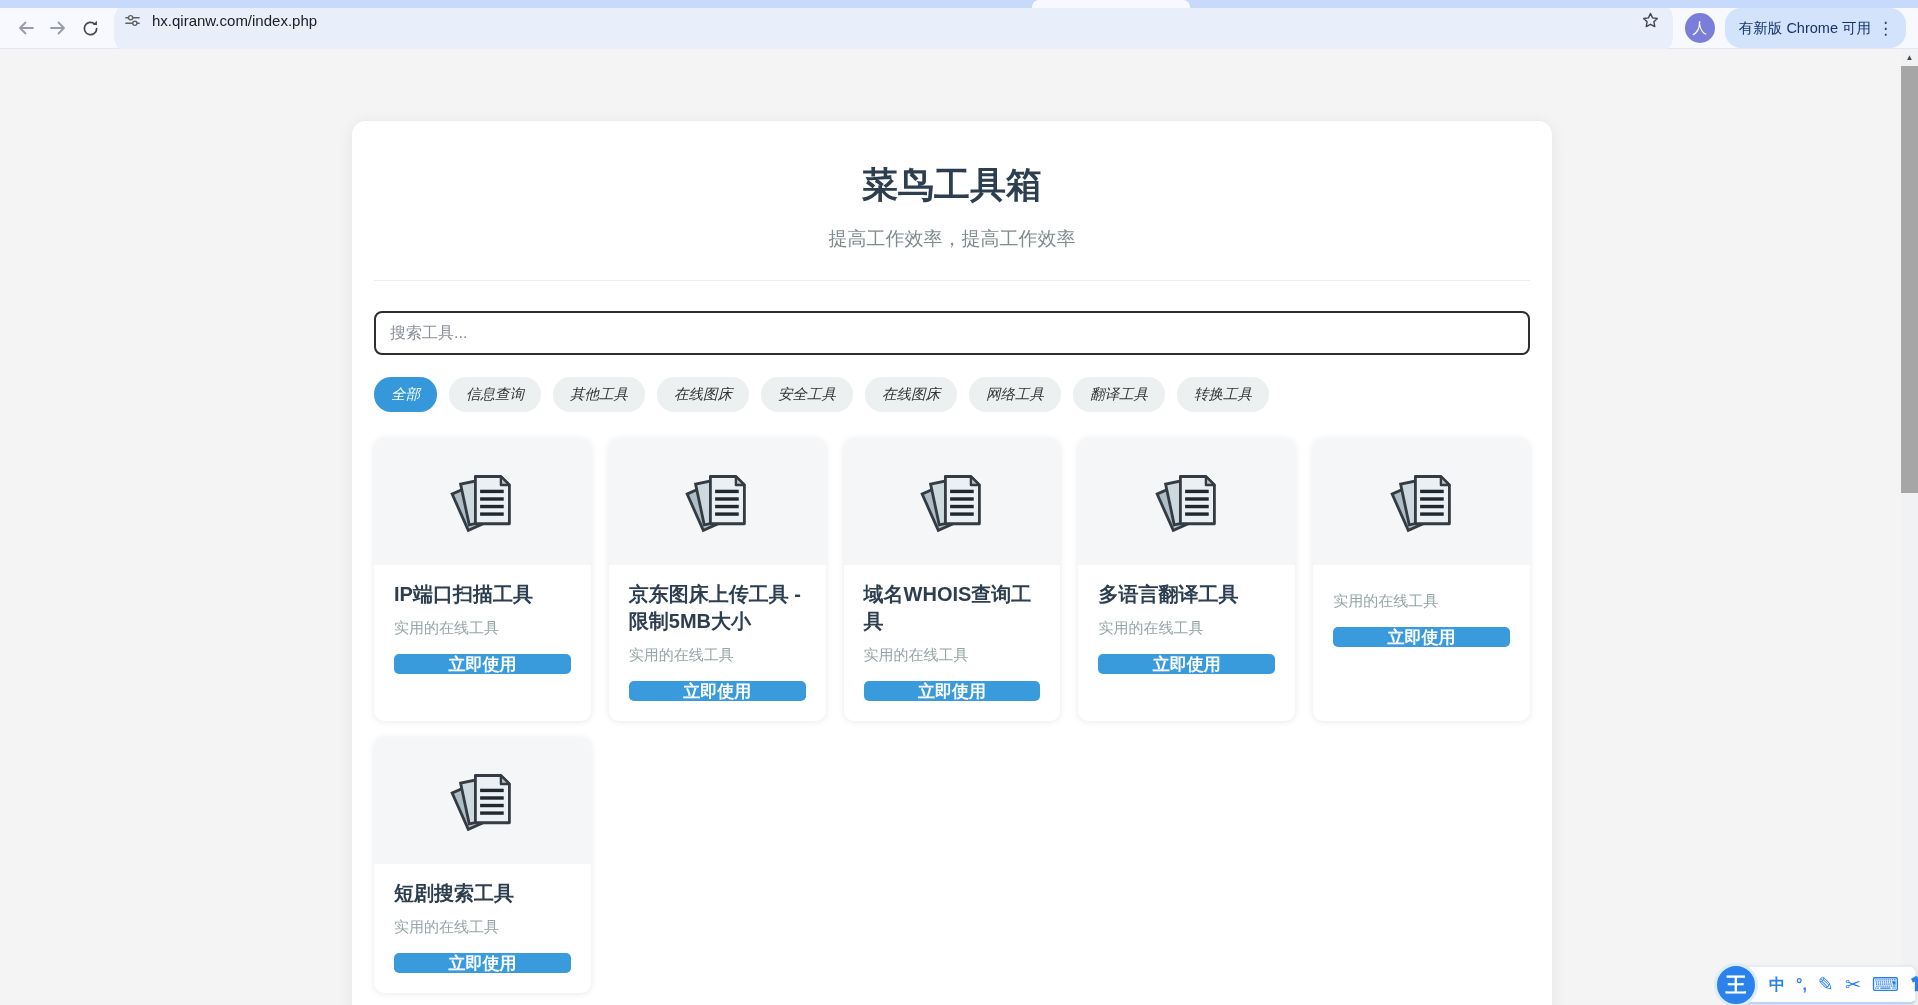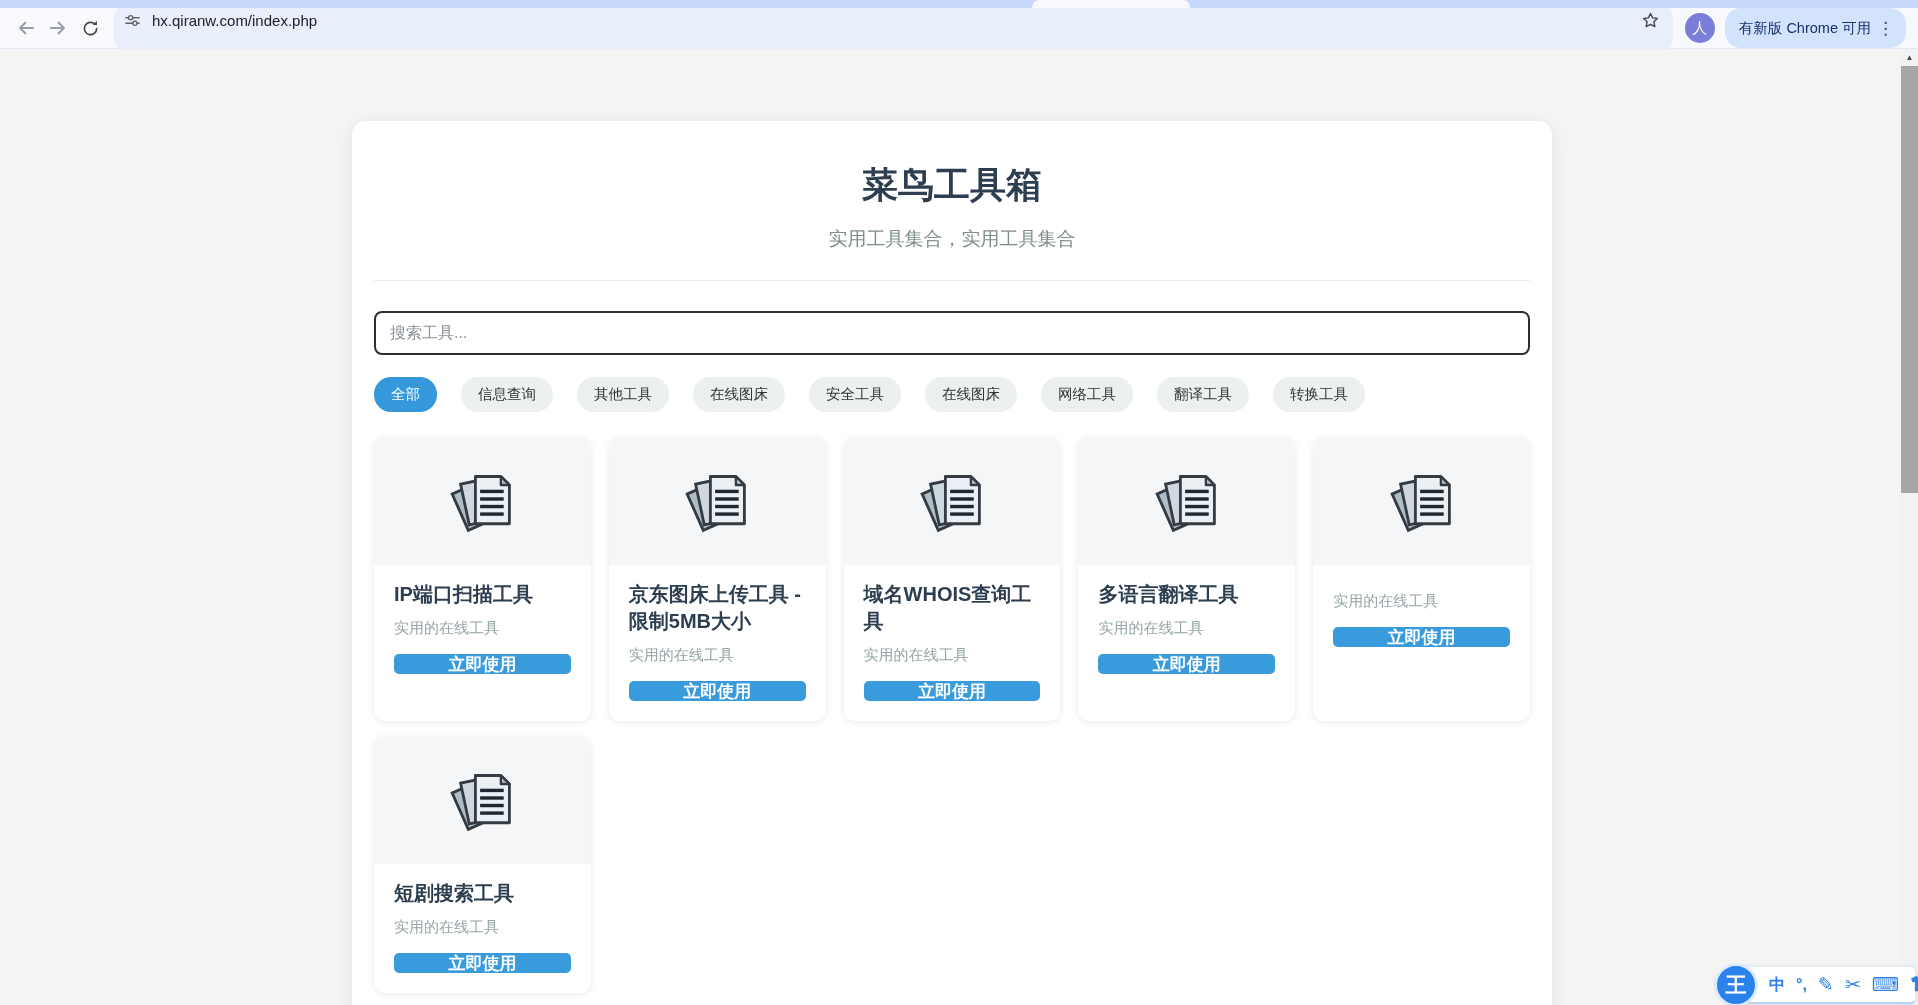--- a/index.html
+++ b/index.html
@@ -35,21 +35,21 @@
   .container { position:absolute; left:352px; top:72px; width:1200px; height:1100px;
     background:#fff; border-radius:14px; box-shadow:0 2px 16px rgba(0,0,0,.07);
     padding:40px 22px 0; }
   .page-title { text-align:center; font-size:36px; font-weight:bold; color:#2c3e50; }
   .page-subtitle { text-align:center; font-size:19px; color:#7f8c8d; margin-top:16px; }
   .divider { border-top:1px solid #ececec; margin-top:28px; }
   .search-input { margin-top:30px; width:100%; height:44px; border:2px solid #2e2e2e;
     border-radius:8px; padding:16px 14px; font-size:16px; outline:none;
     font-family:inherit; background:#fff; }
   .search-input::placeholder { color:#8a8f98; }
-  .tags { margin-top:22px; display:flex; gap:24px; flex-wrap:wrap; }
+  .tags { margin-top:22px; display:flex; gap:12px; flex-wrap:wrap;font-style:italic; }
   .tag { background:#ecf0f1; color:#333; font-size:14.5px; padding:8px 17px;
     border-radius:17px; white-space:nowrap; }
   .tag.active { background:#3498db; color:#fff; }
 
   .grid { margin-top:26px; display:grid; grid-template-columns:repeat(5,1fr);
     gap:16px 18px; }
   .card { background:#fff; border-radius:10px; overflow:hidden;
     box-shadow:0 1px 7px rgba(0,0,0,.09); }
   .card-head { height:127px; background:#f4f6f8; display:flex;
     align-items:center; justify-content:center; }
@@ -127,21 +127,21 @@
     <div class="update-pill">
       <span class="label">有新版 Chrome 可用</span>
       <span class="menu-dots">⋮</span>
     </div>
   </div>
 </div>
 
 <div class="viewport">
   <div class="container">
     <div class="page-title">菜鸟工具箱</div>
-    <div class="page-subtitle">实用工具集合，实用工具集合</div>
+    <div class="page-subtitle">提高工作效率，提高工作效率</div>
     <div class="divider"></div>
     <input class="search-input" type="text" placeholder="搜索工具..." style="">
 
     <div class="tags">
       <span class="tag active">全部</span>
       <span class="tag">信息查询</span>
       <span class="tag">其他工具</span>
       <span class="tag">在线图床</span>
       <span class="tag">安全工具</span>
       <span class="tag">在线图床</span>

